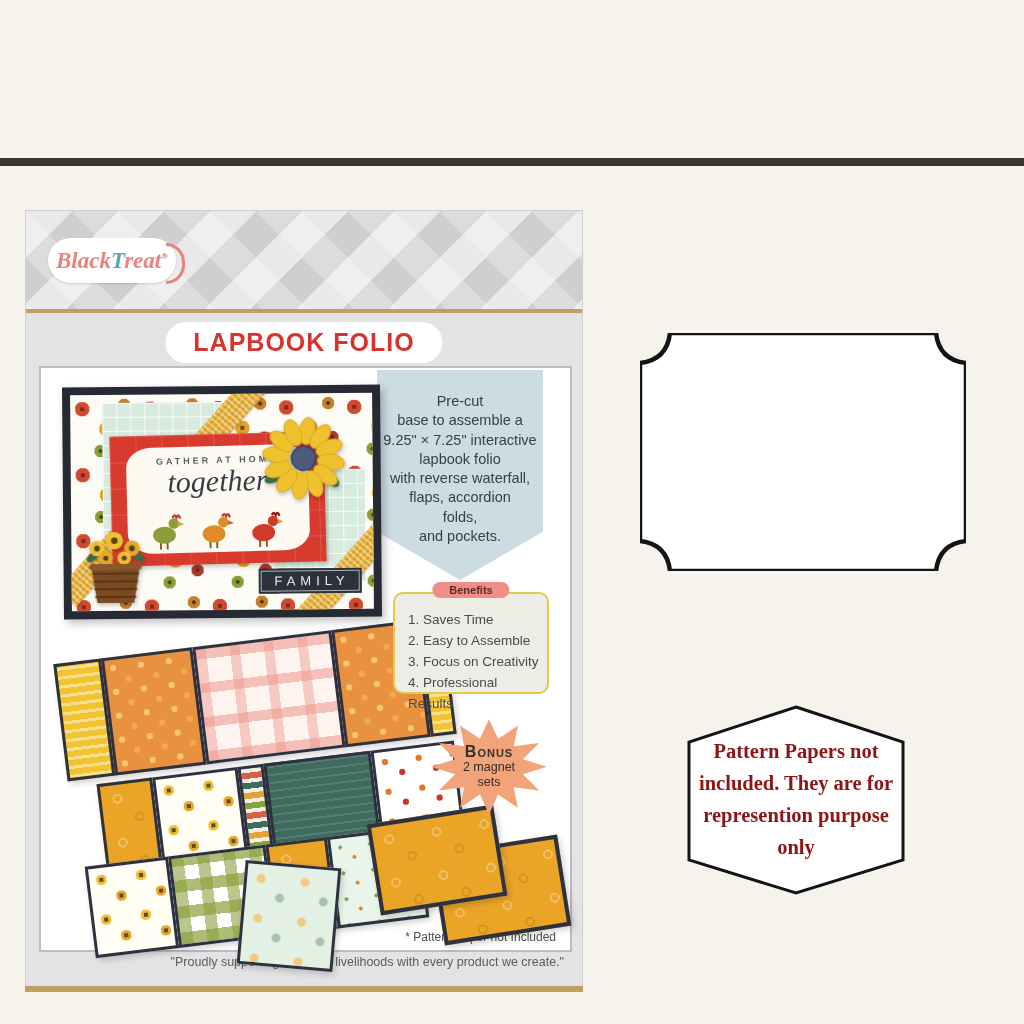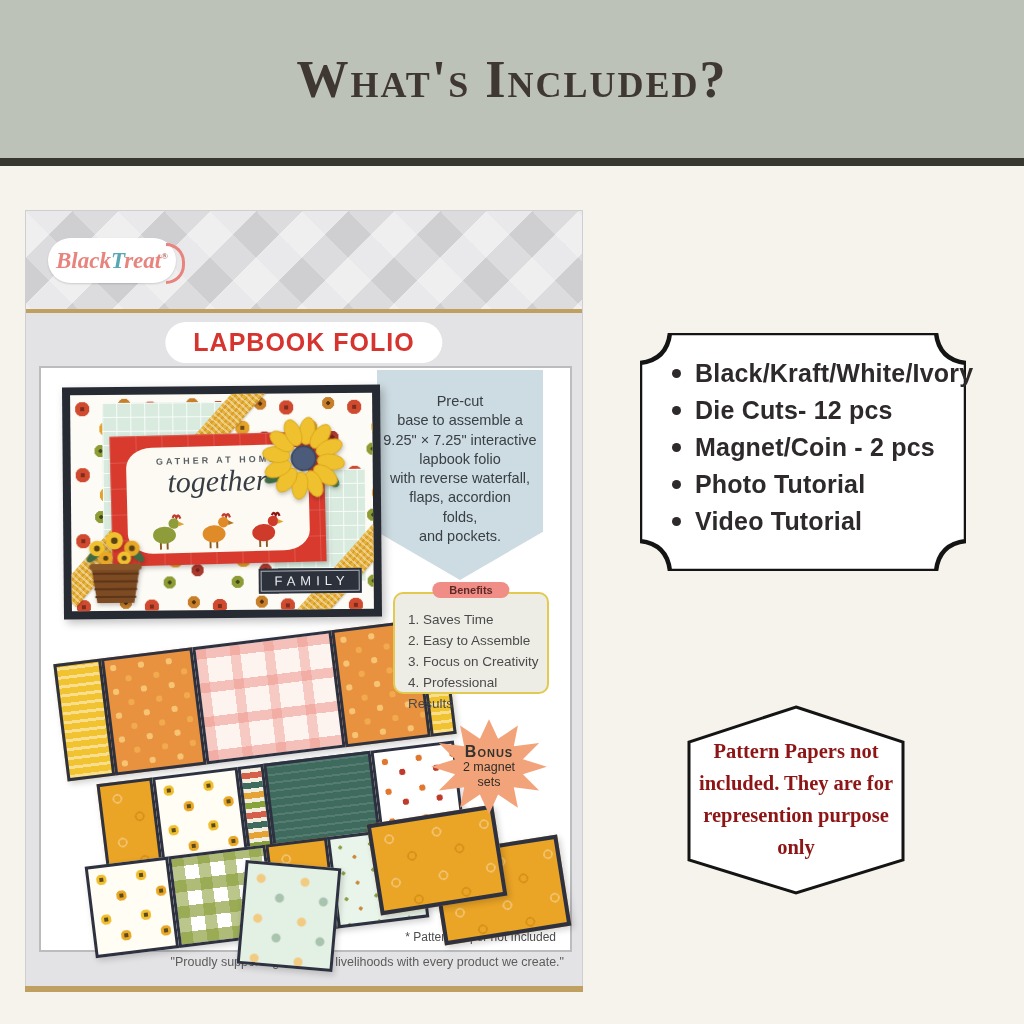--- a/index.html
+++ b/index.html
@@ -181,23 +181,20 @@
   .note-text{position:absolute;left:8px;right:8px;top:26px;bottom:26px;display:flex;
       align-items:center;justify-content:center;text-align:center;
       font-family:"Liberation Serif",serif;font-weight:bold;font-size:20.5px;
       line-height:1.55;color:#8e1515;white-space:pre-line;}
 </style>
 </head>
 <body>
 
 <div class="page">
 
-  <div class="banner">
-    <div class="banner-title">What's Included?</div>
-  </div>
   <div class="banner-rule"></div>
 
   <div class="card">
 
     <div class="card-header">
       <div class="logo-pill">
         <div class="logo-text">
           <span>Black</span><span class="accent">T</span><span>reat</span><sup>®</sup>
         </div>
         <div class="logo-arc"></div>
@@ -353,27 +350,20 @@
     </div>
 
     <div class="quote">"Proudly supporting women's livelihoods with every product we create."</div>
     <div class="gold-bottom"></div>
   </div>
 
   <div class="included-box">
     <svg viewBox="0 0 326 238">
       <path d="M 0 30 Q 27 27 30 0 L 296 0 Q 299 27 326 30 L 326 208 Q 299 211 296 238 L 30 238 Q 27 211 0 208 Z" fill="#ffffff" stroke="#141414" stroke-width="4.5"></path>
     </svg>
-    <ul class="included-list">
-      <li>Black/Kraft/White/Ivory</li>
-      <li>Die Cuts- 12 pcs</li>
-      <li>Magnet/Coin - 2 pcs</li>
-      <li>Photo Tutorial</li>
-      <li>Video Tutorial</li>
-    </ul>
   </div>
 
   <div class="note-box">
     <svg viewBox="0 0 220 192">
       <polygon points="110,3 217,38 217,156 110,189 3,156 3,38" fill="#ffffff" stroke="#141414" stroke-width="3"></polygon>
     </svg>
     <div class="note-text">Pattern Papers not
 included. They are for
 represention purpose
 only</div>

